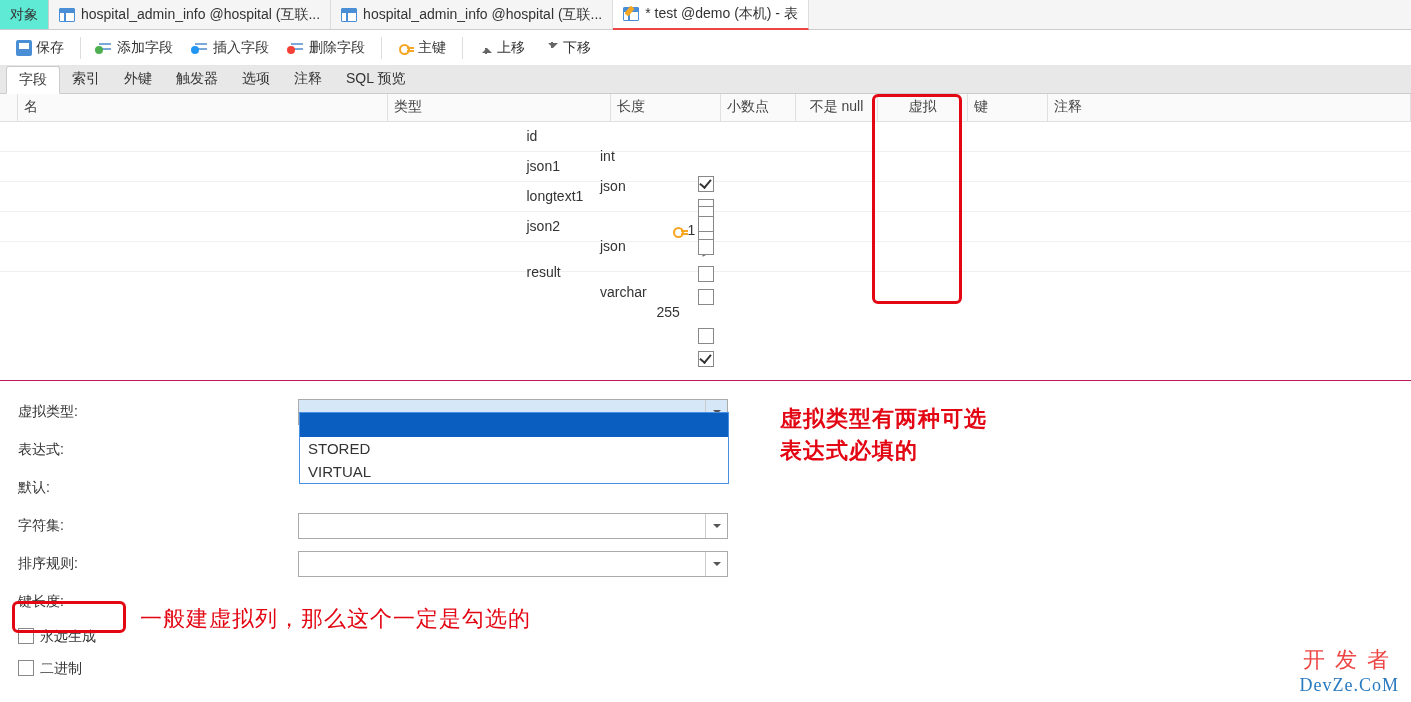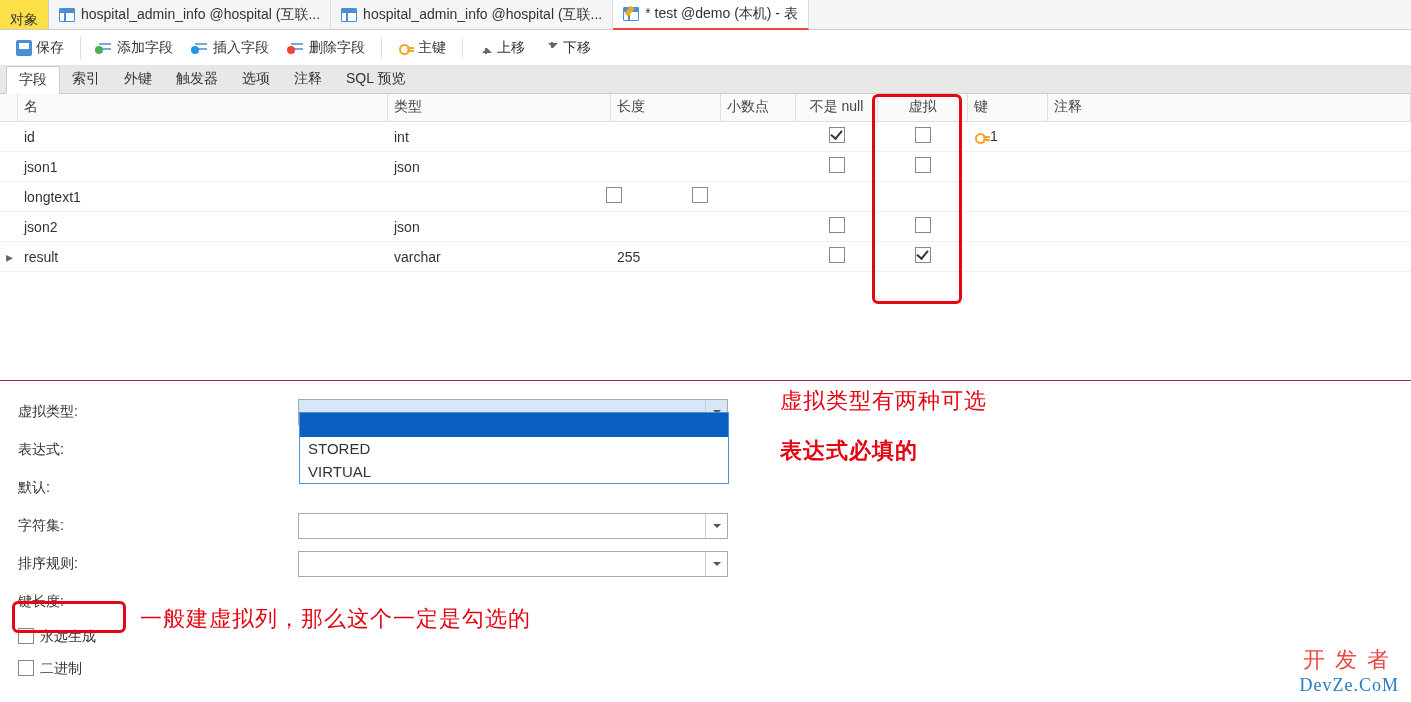--- a/index.html
+++ b/index.html
@@ -1,19 +1,19 @@
 <!DOCTYPE html>
 <html><head>
 <meta charset="utf-8">
 <style>
 * { box-sizing: border-box; margin: 0; padding: 0; }
 body { font-family: "Microsoft YaHei", "Segoe UI", Arial, sans-serif; font-size: 14px; background: #fff; color: #333; width: 1411px; height: 702px; overflow: hidden; position: relative; }
 .tabbar { display: flex; align-items: stretch; height: 30px; background: #f5f5f5; border-bottom: 1px solid #ccc; }
 .tab { display: flex; align-items: center; padding: 0 10px; border-right: 1px solid #ddd; cursor: pointer; gap: 6px; white-space: nowrap; }
-.tab.first { background: #fde047; border-right: 1px solid #ccc; align-items: flex-end; }
+.tab.first { background: #5eead4; border-right: 1px solid #ccc; }
 .tab.active { background: #fff; border-bottom: 2px solid #ef4444; margin-bottom: -1px; }
 .icon-box { width: 16px; height: 16px; display: inline-flex; align-items: center; justify-content: center; }
 .table-icon { width: 16px; height: 14px; border: 1.5px solid #4a8ed6; border-radius: 1px; position: relative; background: linear-gradient(#4a8ed6 0 4px, #fff 4px 100%); }
 .table-icon::after { content: ""; position: absolute; left: 4px; top: 0; bottom: 0; width: 1.5px; background: #4a8ed6; }
 .pencil-icon { width:16px;height:16px;position:relative; }
 .pencil-icon::before { content:"";position:absolute;left:7px;top:2px;width:5px;height:10px;background:#f5a623;transform:rotate(40deg);border-radius:1px; }
 .toolbar { display: flex; align-items: center; height: 36px; padding: 0 8px; gap: 4px; border-bottom: 1px solid #e5e5e5; }
 .tbtn { display: flex; align-items: center; gap: 4px; padding: 4px 8px; cursor: pointer; border-radius: 2px; }
 .tsep { width: 1px; height: 22px; background: #ddd; margin: 0 4px; }
 .save-icon { width:16px;height:16px;background:#4a8ed6;position:relative;border-radius:2px; }
@@ -34,21 +34,21 @@
 .arrow-up::before { content:"";position:absolute;left:3px;top:2px;border:5px solid transparent;border-bottom-color:#666; }
 .arrow-up::after { content:"";position:absolute;left:6px;top:7px;width:2px;height:6px;background:#666; }
 .arrow-down::before { content:"";position:absolute;left:3px;bottom:2px;border:5px solid transparent;border-top-color:#666; }
 .arrow-down::after { content:"";position:absolute;left:6px;bottom:7px;width:2px;height:6px;background:#666; }
 .subtabs { display: flex; height: 28px; background: #e8e8e8; border-bottom: 1px solid #ccc; padding-left: 6px; }
 .subtab { padding: 4px 12px; cursor: pointer; }
 .subtab.active { background: #fff; border: 1px solid #ccc; border-bottom: 1px solid #fff; margin-bottom: -1px; border-radius: 3px 3px 0 0; }
 .grid { width: 100%; }
 .grid-head { display: flex; height: 28px; background: #fafafa; border-bottom: 1px solid #e0e0e0; }
 .grid-head .cell { border-right: 1px solid #e0e0e0; padding: 4px 6px; font-weight: normal; color: #444; }
-.grid-row { display: flex; height: 30px; align-items: center; border-bottom: 1px solid #f0f0f0; }
+.grid-row { display: flex; height: 30px; align-items: center; border-bottom: 1px solid #f0f0f0; flex-direction: column; }
 .grid-row .cell { padding: 2px 6px; }
 .indicator-cell { width: 18px; text-align:center; color:#666; }
 .c-name { width: 370px; }
 .c-type { width: 223px; }
 .c-len { width: 110px; }
 .c-dec { width: 75px; }
 .c-null { width: 82px; text-align:center; }
 .c-virt { width: 90px; text-align:center; }
 .c-key { width: 80px; }
 .c-comment { flex: 1; }
@@ -274,20 +274,20 @@
 </div>
 
 <div class="dropdown-list">
   <div class="dl-blank"></div>
   <div class="dl-item">STORED</div>
   <div class="dl-item">VIRTUAL</div>
 </div>
 
 <div class="red-box" style="left:12px;top:601px;width:114px;height:32px;"></div>
 
-<div class="red-text" style="position:absolute;left:780px;top:386px;">虚拟类型有两种可选</div>
+<div class="red-text" style="position:absolute;left:780px;top:404px;font-weight:bold;">虚拟类型有两种可选</div>
 <div class="red-text" style="position:absolute;left:780px;top:436px;font-weight:bold;">表达式必填的</div>
 <div class="red-text" style="position:absolute;left:140px;top:604px;">一般建虚拟列，那么这个一定是勾选的</div>
 
 <div class="watermark">
   <div class="l1">开发者</div>
   <div class="l2">DevZe.CoM</div>
 </div>
 
 </body></html>

